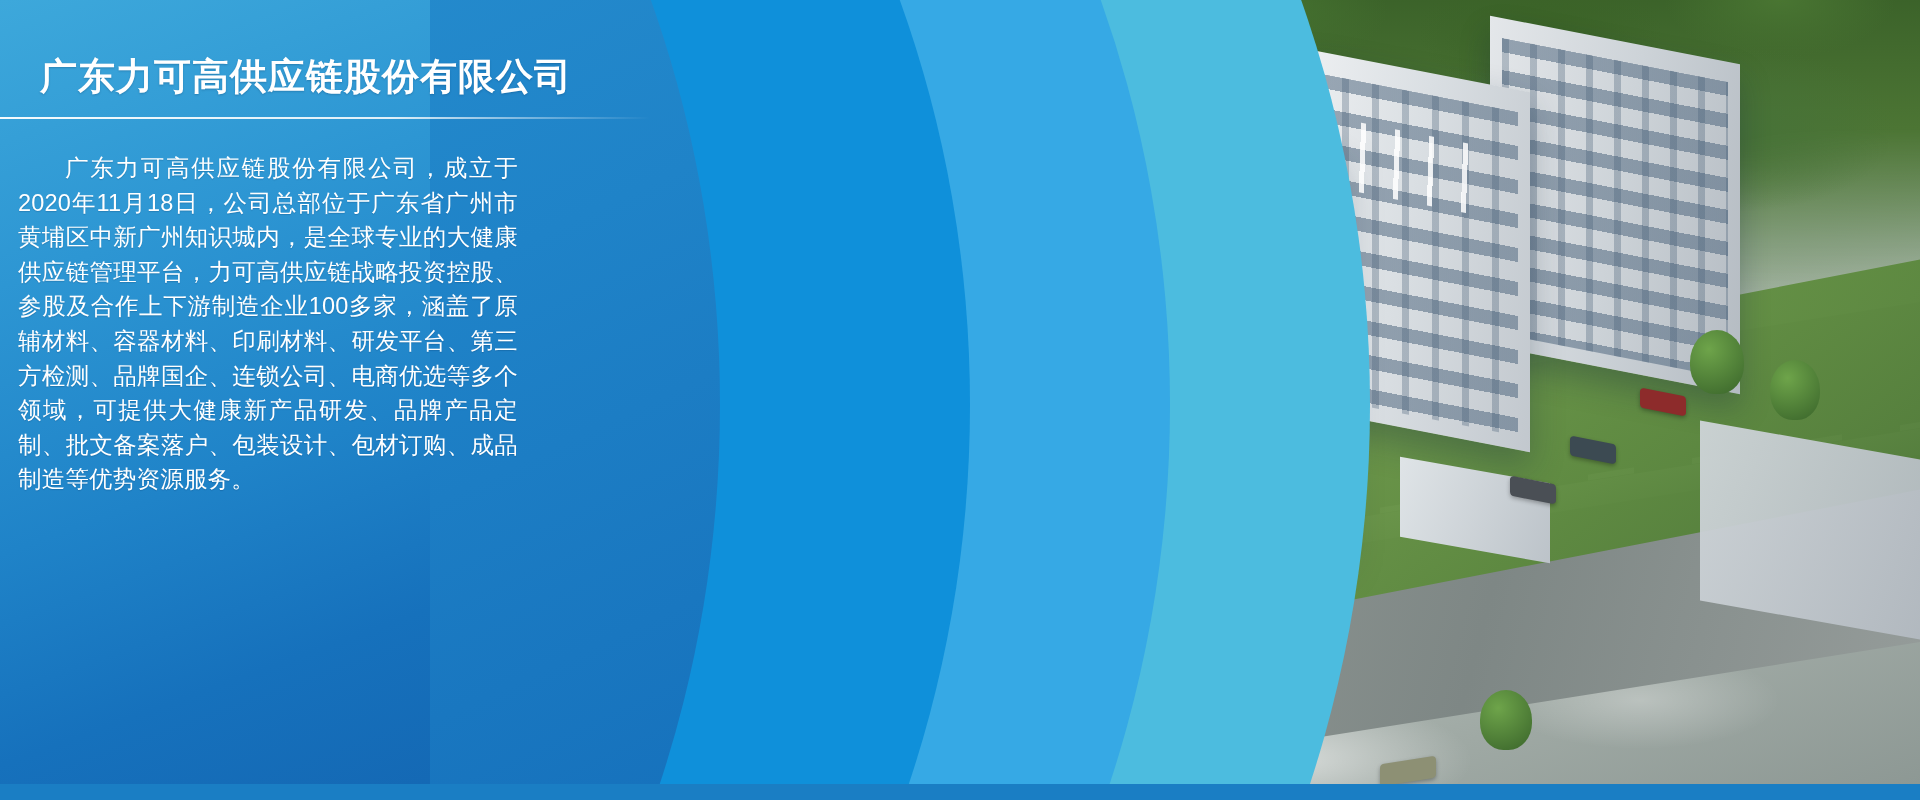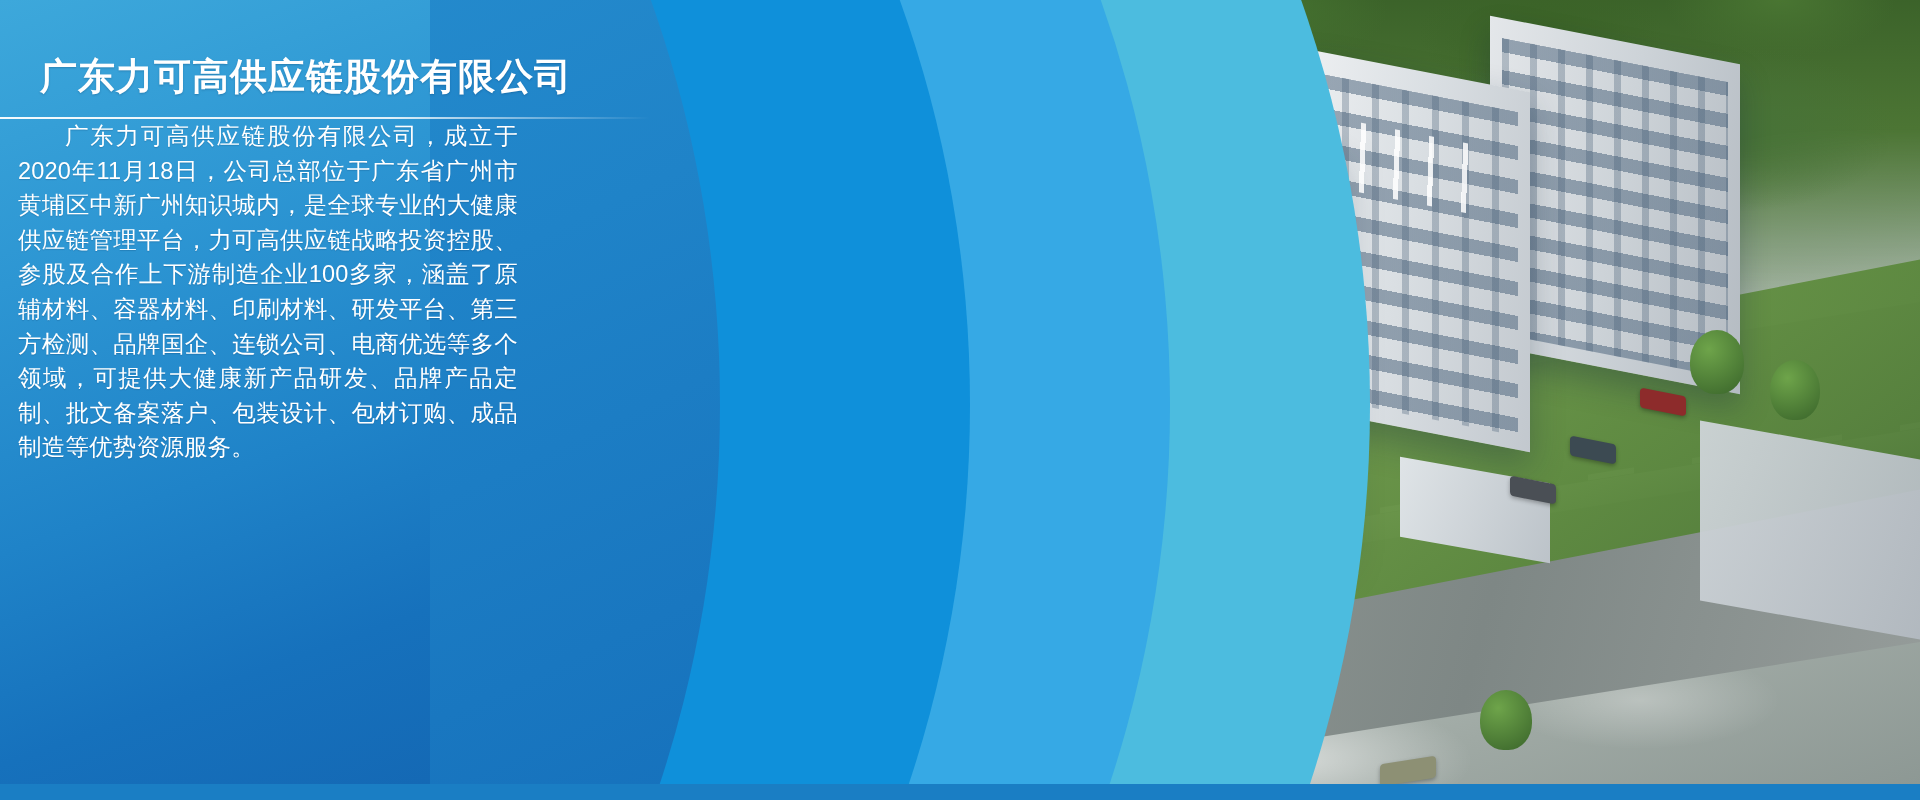--- a/index.html
+++ b/index.html
@@ -145,21 +145,21 @@
   .divider{
     position:absolute;left:0px;top:117px;width:650px;height:2px;
     background:linear-gradient(90deg,rgba(255,255,255,.95) 0%,rgba(255,255,255,.85) 60%,rgba(255,255,255,0) 100%);
   }
   .para{
     position:absolute;left:18px;width:500px;
     font-size:23.5px;line-height:34.6px;letter-spacing:.2px;
     text-indent:2em;color:#ffffff;text-align:justify;
     text-shadow:0 1px 1px rgba(0,40,80,.2);
   }
-  .p1{top:119px;}
+  .p1{top:151px;}
   .p2{top:478px;}
 </style>
 </head>
 <body>
 
 <div id="banner">
 
   <div class="photo">
     <div class="veg"></div>
     <div class="road"></div>

